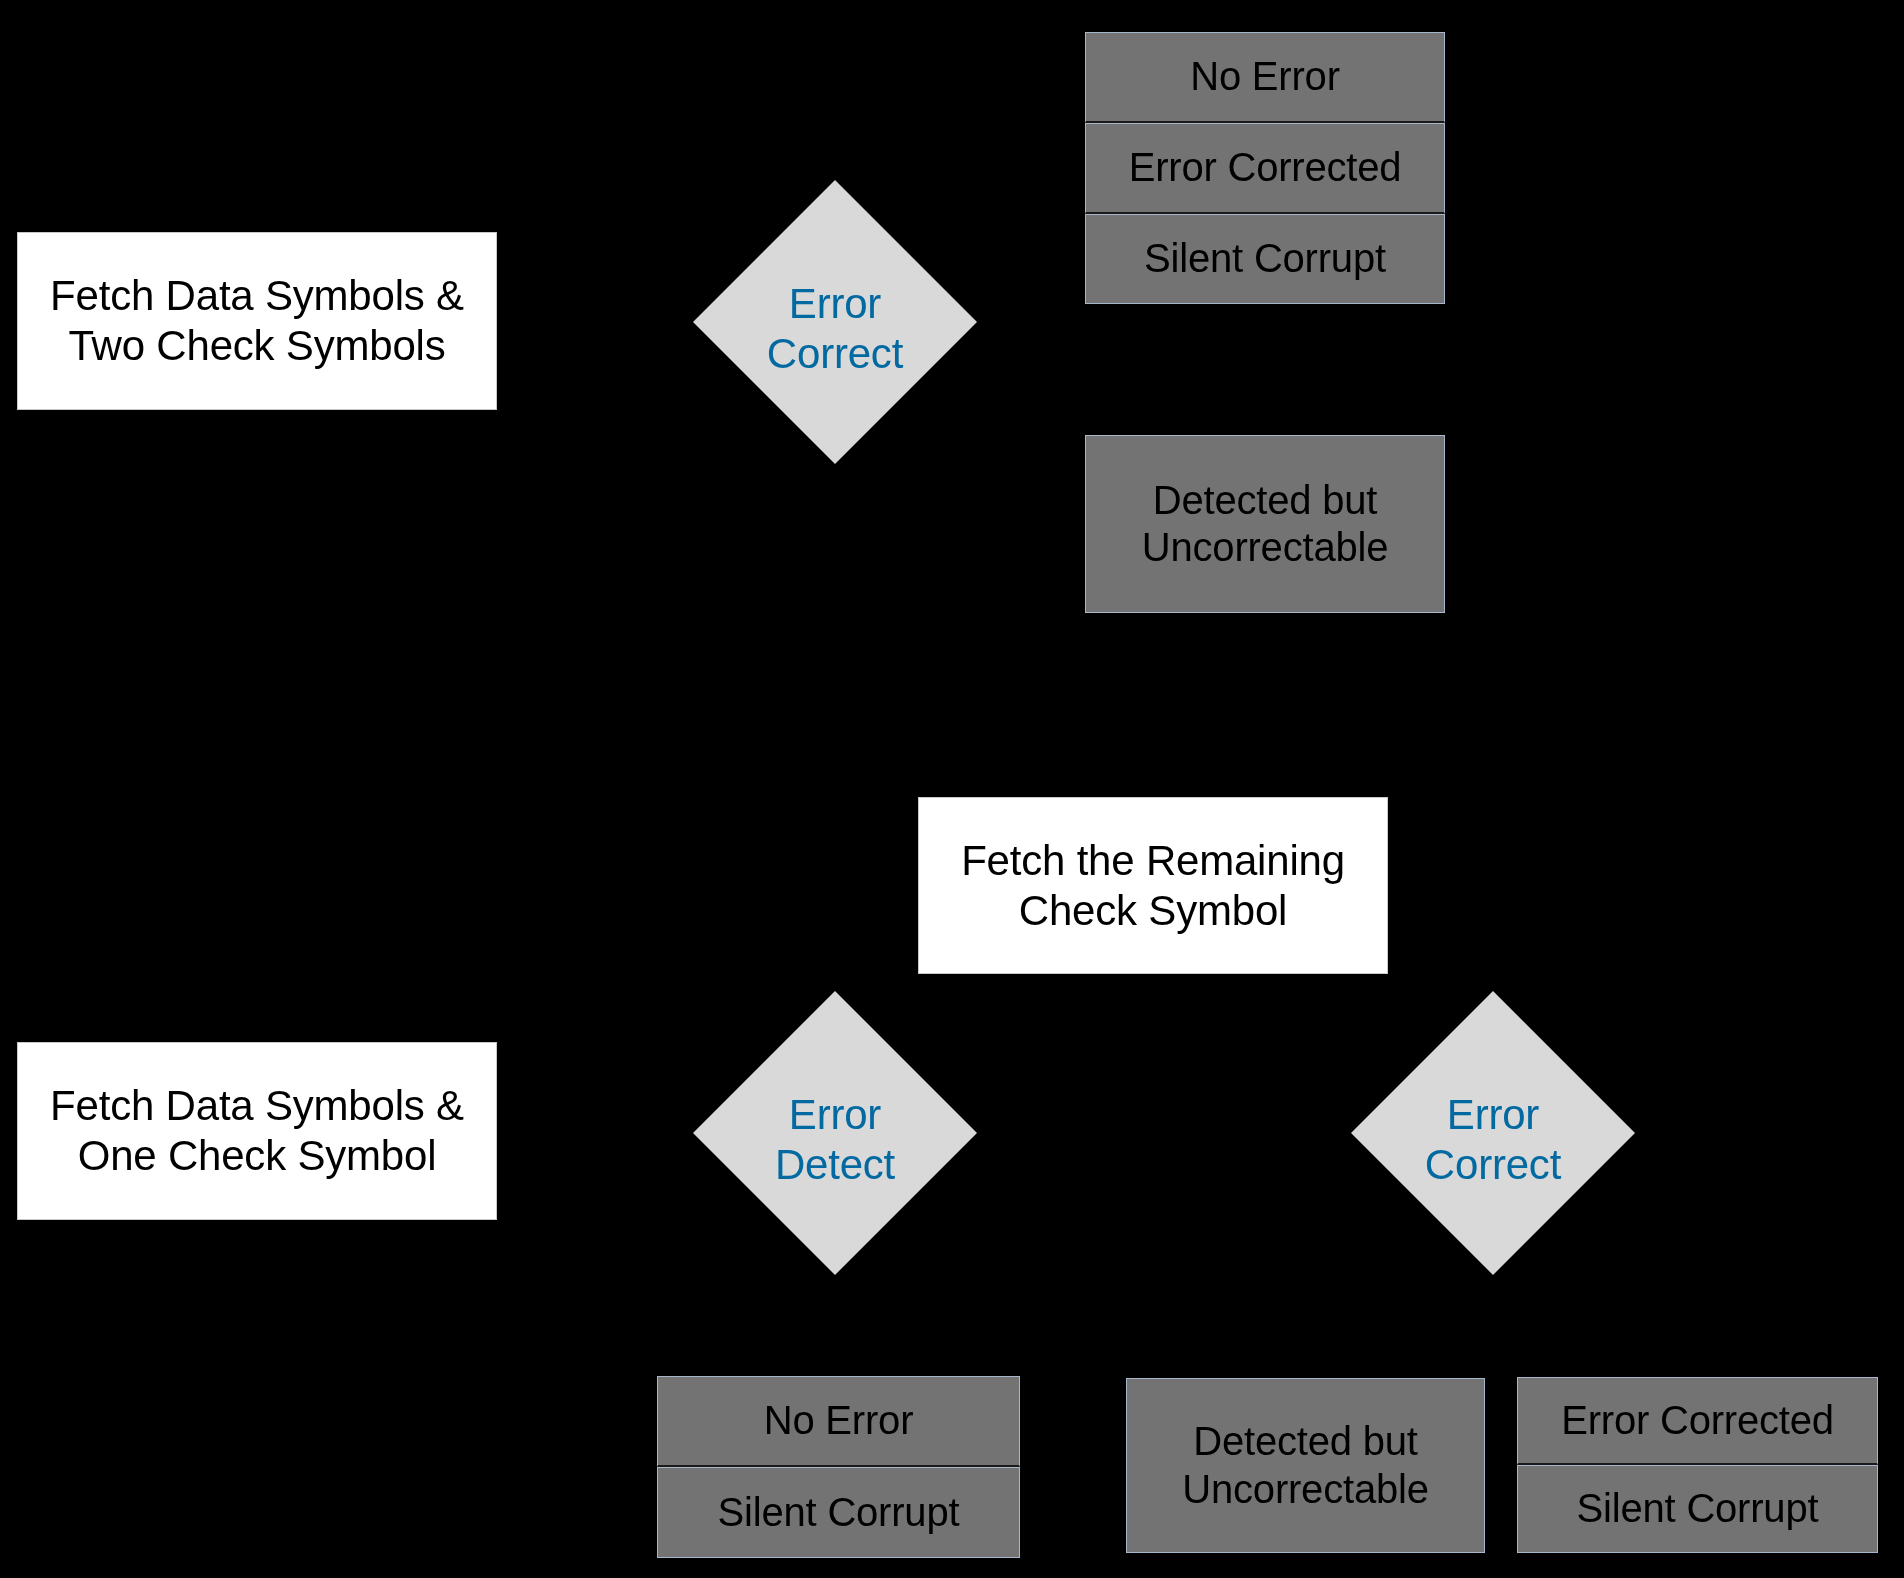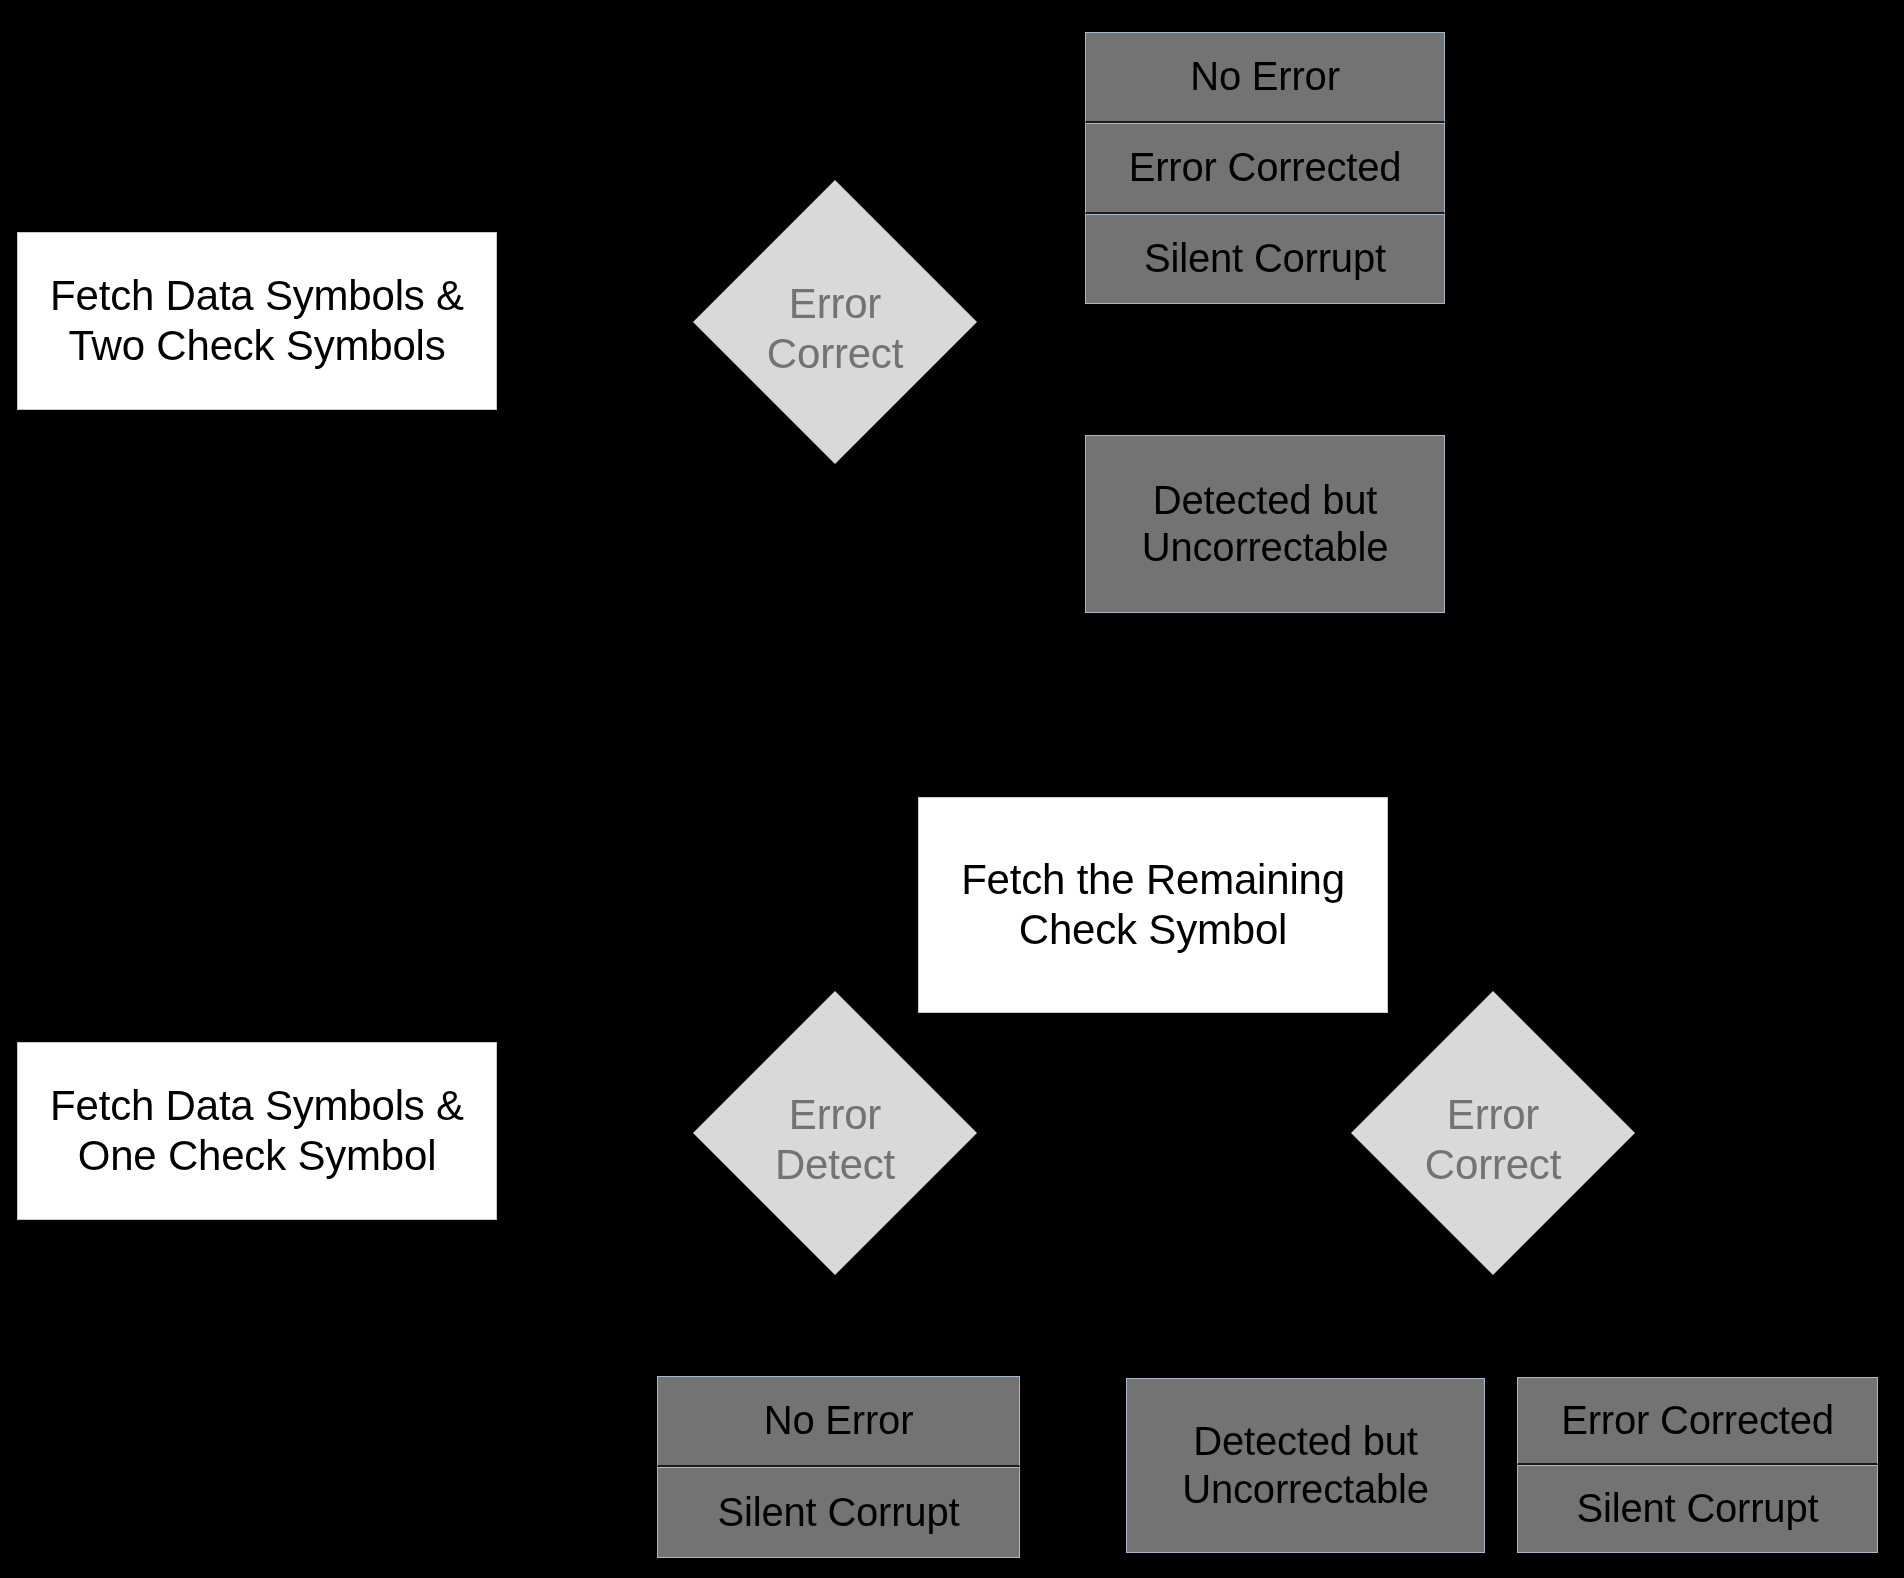--- a/index.html
+++ b/index.html
@@ -52,21 +52,21 @@
     position: absolute;
     left: 0; top: 0; right: 0; bottom: 0;
     background: #D9D9D9;
     clip-path: polygon(50% 0%, 100% 50%, 50% 100%, 0% 50%);
   }
   .diamond .dlabel {
     position: relative;
     z-index: 2;
     font-size: 42px;
     line-height: 1.2;
-    color: #737373;
+    color: #0369a1;
     white-space: pre-line;
     margin-top: 14px;
   }
   .two-line { white-space: pre-line; }
 </style>
 </head>
 <body>
 
 <div id="canvas">
 
@@ -91,21 +91,21 @@
 
   <div class="node outcome" style="left:1085px; top:214px; width:360px; height:90px;">
     <span>Silent Corrupt</span>
   </div>
 
   <div class="node outcome two-line" style="left:1085px; top:435px; width:360px; height:178px;">
     <span>Detected but
 Uncorrectable</span>
   </div>
 
-  <div class="node proc two-line" style="left:918px; top:797px; width:470px; height:216px;">
+  <div class="node proc two-line" style="left:918px; top:797px; width:470px; height:177px;">
     <span>Fetch the Remaining
 Check Symbol</span>
   </div>
 
   <div class="node proc two-line" style="left:17px; top:1042px; width:480px; height:178px;">
     <span>Fetch Data Symbols &amp;
 One Check Symbol</span>
   </div>
 
   <div class="node diamond" style="left:693px; top:991px; width:284px; height:284px;">

